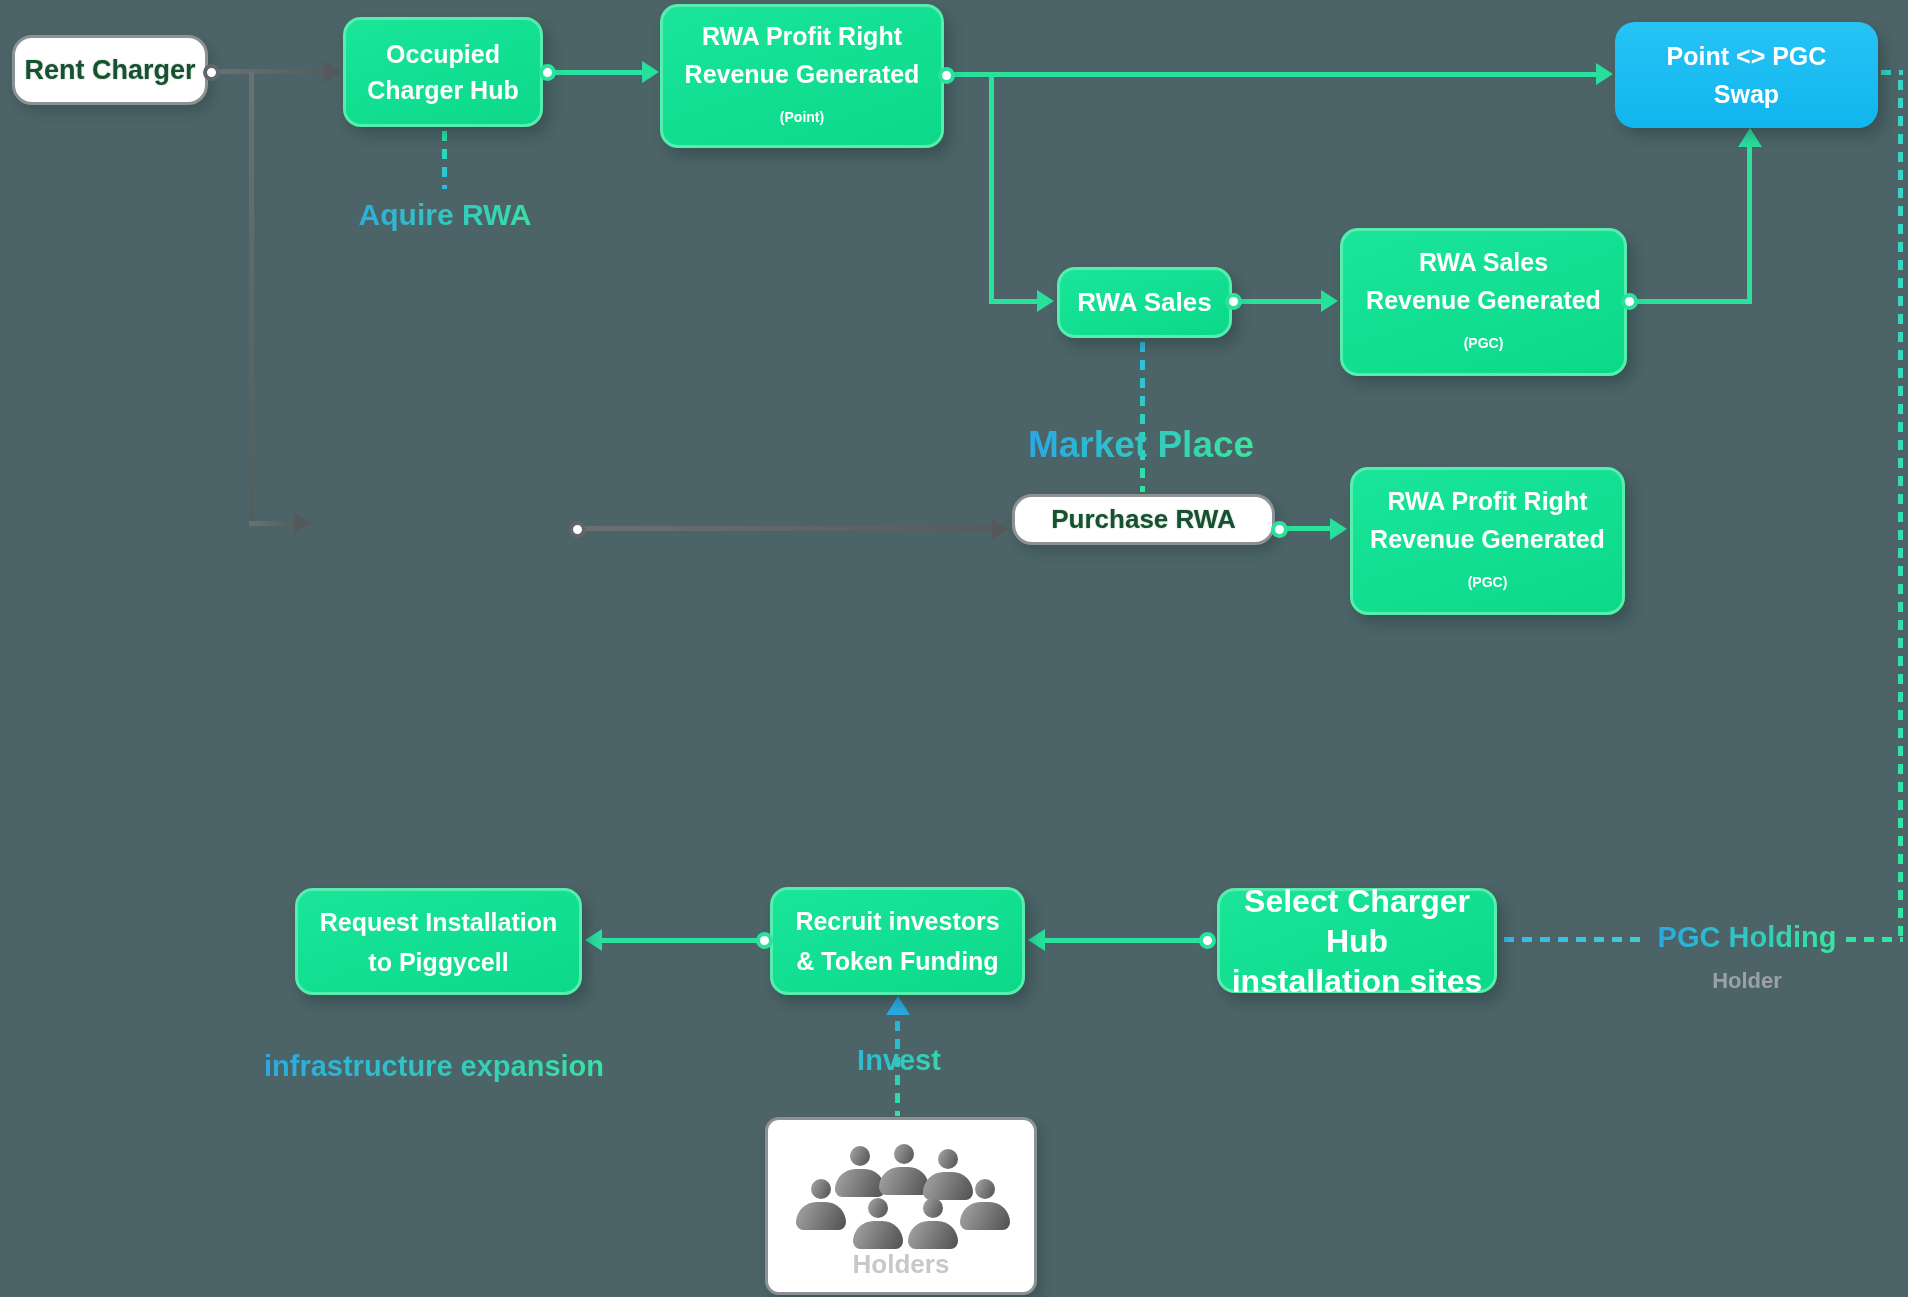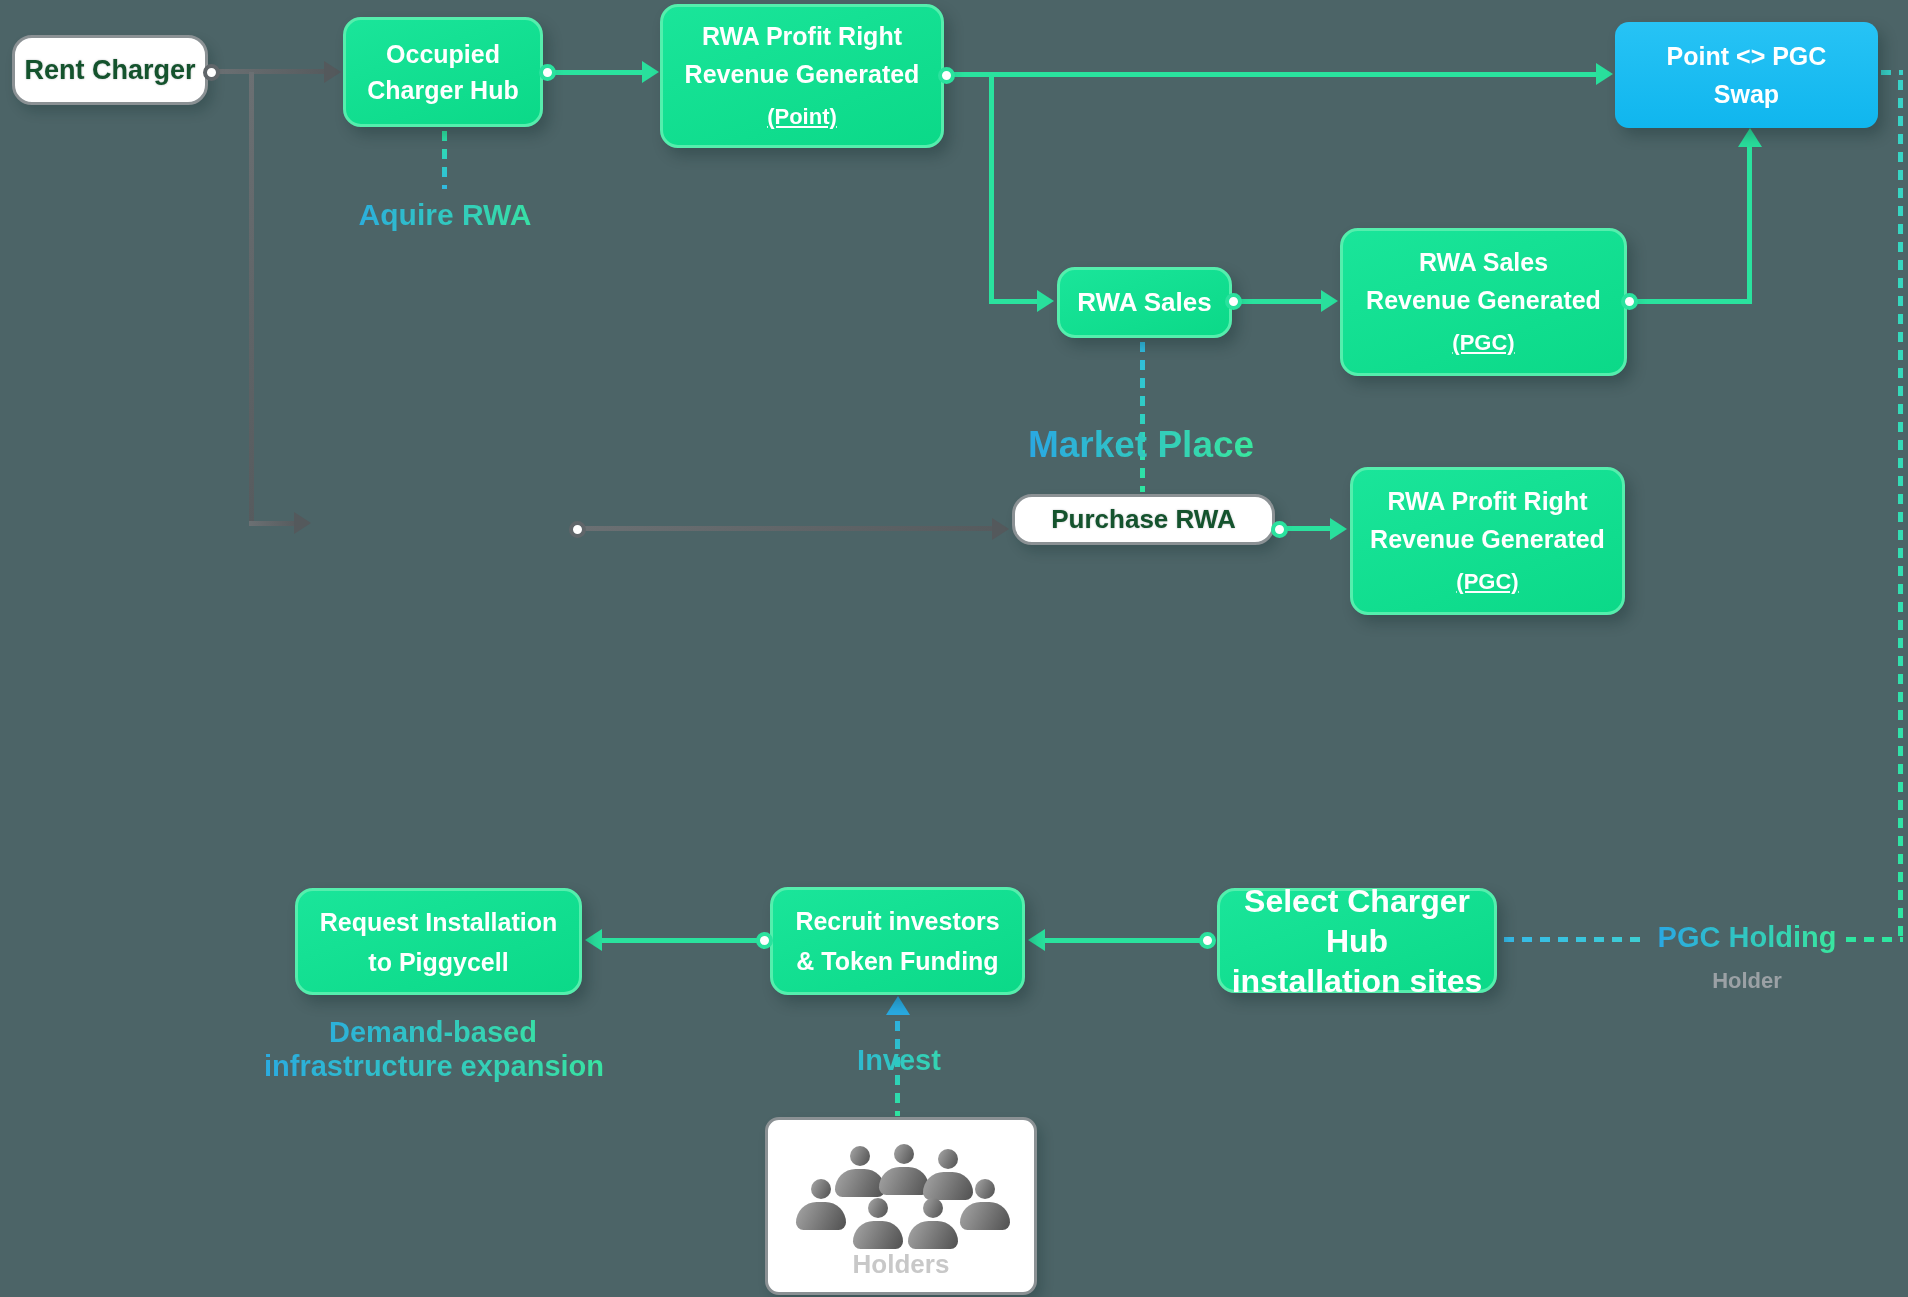--- a/index.html
+++ b/index.html
@@ -11,21 +11,21 @@
   .node.green{background:linear-gradient(160deg,#1ae59a 0%,#0bd988 100%);
               border:3px solid #55eead;color:#ffffff;
               box-shadow:6px 8px 14px rgba(10,35,35,.28);}
   .node.blue{background:linear-gradient(180deg,#27c3f5 0%,#10b6ee 100%);
              border:none;color:#ffffff;border-radius:20px;
              box-shadow:6px 8px 14px rgba(10,35,35,.28);}
   .node.white{background:#ffffff;border:3px solid #8b9194;color:#ffffff;border-radius:20px;
               box-shadow:5px 7px 12px rgba(10,35,35,.22);}
   .ghost{color:#14532d;text-shadow:0 0 2px rgba(150,156,159,.75);}
   .ln{display:block;}
-  .sub{font-size:22px;margin-top:5px;text-decoration:underline;}
+  .sub{font-size:14px;margin-top:5px;}
   
   .hline{position:absolute;height:5px;}
   .vline{position:absolute;width:5px;}
   .gray-l{background:linear-gradient(90deg,#6b7073,#565b5e);}
   .gray-lv{background:linear-gradient(180deg,#6b7073,#565b5e);}
   .green-l{background:#2ae29e;}
   
   .dash-v{position:absolute;width:5px;
           -webkit-mask-image:repeating-linear-gradient(180deg,#000 0 10px,transparent 10px 18px);
           mask-image:repeating-linear-gradient(180deg,#000 0 10px,transparent 10px 18px);}
@@ -106,21 +106,21 @@
     <span class="ln">Occupied</span>
     <span class="ln">Charger Hub</span>
   </div>
 
   <div class="node green" style="left:660px;top:4px;width:284px;height:144px;font-size:25px;line-height:38px;">
     <span class="ln">RWA Profit Right</span>
     <span class="ln">Revenue Generated</span>
     <span class="ln sub">(Point)</span>
   </div>
 
-  <div class="node blue" style="left:1615px;top:22px;width:263px;height:106px;font-size:25px;line-height:38px;border-radius:14px;">
+  <div class="node blue" style="left:1615px;top:22px;width:263px;height:106px;font-size:25px;line-height:38px;">
     <span class="ln">Point &lt;&gt; PGC</span>
     <span class="ln">Swap</span>
   </div>
 
   <div class="node green" style="left:1057px;top:267px;width:175px;height:71px;font-size:26px;">
     <span class="ln">RWA Sales</span>
   </div>
 
   <div class="node green" style="left:1340px;top:228px;width:287px;height:148px;font-size:25px;line-height:38px;">
     <span class="ln">RWA Sales</span>
@@ -191,19 +191,18 @@
   <div class="dot" style="left:938px;top:67px;"></div>
   <div class="dot" style="left:1225px;top:293px;"></div>
   <div class="dot" style="left:1621px;top:293px;"></div>
   <div class="dot grayd" style="left:569px;top:521px;"></div>
   <div class="dot" style="left:1271px;top:521px;"></div>
   <div class="dot" style="left:756px;top:932px;"></div>
   <div class="dot" style="left:1199px;top:932px;"></div>
 
   <div class="glabel" style="left:330px;top:198px;width:230px;font-size:30px;">Aquire RWA</div>
   <div class="glabel" style="left:1021px;top:424px;width:240px;font-size:37px;">Market Place</div>
-  <div class="glabel" style="left:283px;top:1016px;width:300px;font-size:29px;">Demand-based</div>
   <div class="glabel" style="left:234px;top:1050px;width:400px;font-size:29px;">infrastructure expansion</div>
   <div class="glabel" style="left:799px;top:1044px;width:200px;font-size:29px;">Invest</div>
   <div class="glabel" style="left:1651px;top:921px;width:192px;font-size:29px;">PGC Holding</div>
   <div class="graylabel" style="left:1651px;top:968px;width:192px;font-size:22px;">Holder</div>
 
 </div>
 
 </body></html>

